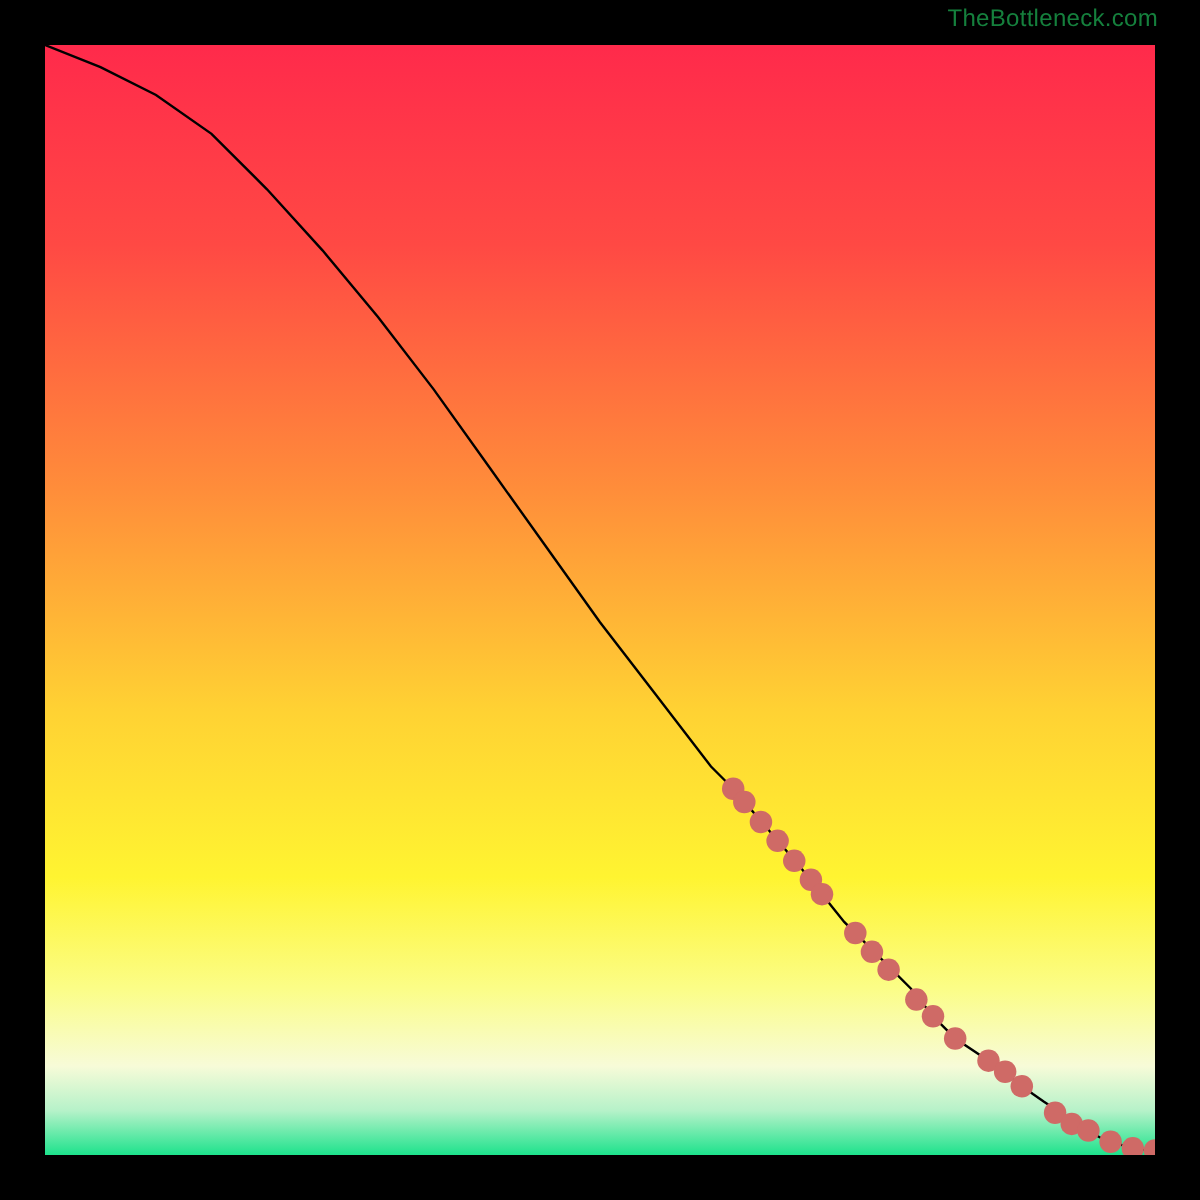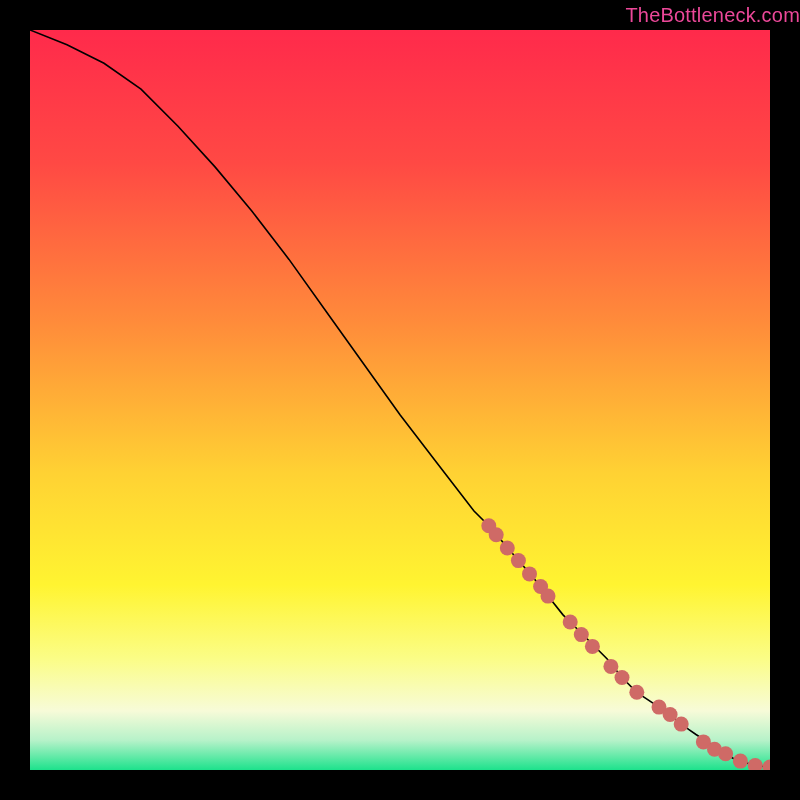--- a/index.html
+++ b/index.html
@@ -13,23 +13,23 @@
   }
   .frame {
     position: relative;
     width: 800px;
     height: 800px;
     background: #000;
   }
   .watermark {
     position: absolute;
     top: 4px;
-    right: 0;
-    color: #ec4899;
-    font-size: 20px;
+    right: 28px;
+    color: #15803d;
+    font-size: 16px;
     font-weight: 400;
     letter-spacing: 0.2px;
     user-select: none;
   }
   .plot {
     position: absolute;
     left: 30px;
     top: 30px;
     width: 740px;
     height: 740px;

